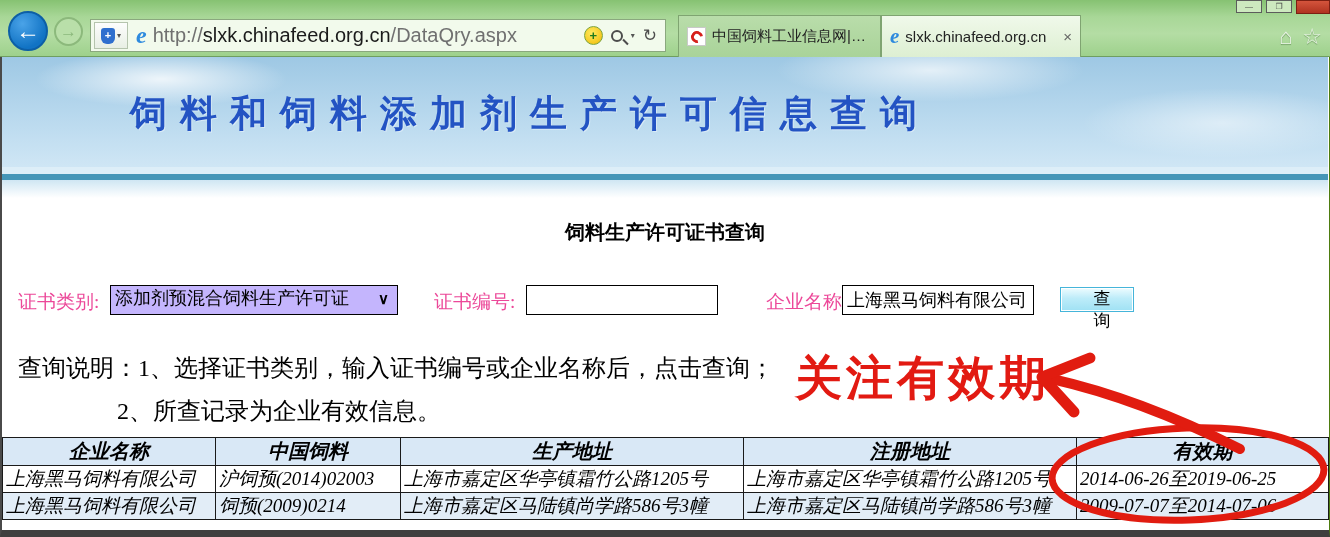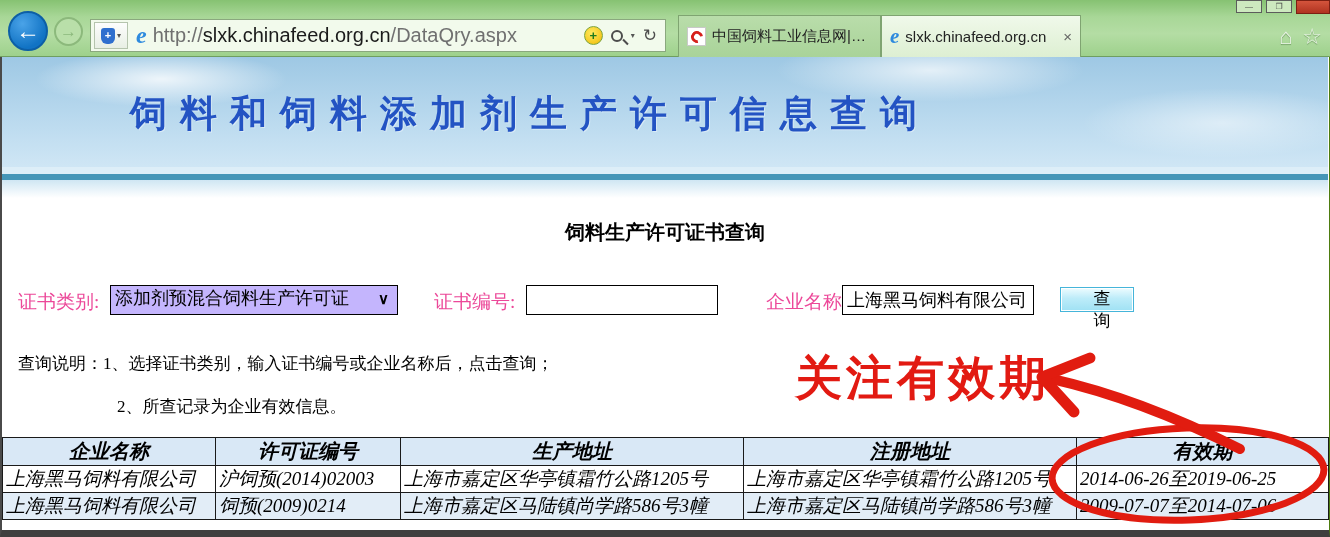--- a/index.html
+++ b/index.html
@@ -106,21 +106,21 @@
   .inp { position:absolute; top:0; height:30px; border:1px solid #000; background:#fff; font-size:18px; font-family:"Liberation Serif",serif; padding:0 4px; }
   .inp-no { left:524px; width:192px; }
   .lbl-co { left:748px;margin-left:16px; }
   .inp-co { left:840px; width:192px; }
   .qbtn {
     position:absolute; left:1058px; top:2px; width:74px; height:25px;
     background:linear-gradient(#eefcff,#bdecf9 45%,#9fe1f4); border:1px solid #45b5da;
     box-shadow:inset 0 0 0 1px #fff; font-size:17px; font-family:"Liberation Serif",serif;
     color:#000; text-align:center; line-height:22px; letter-spacing:6px; padding-left:16px;
   }
-  .notes { position:absolute; font-size:17px; color:#000; }
+  .notes { position:absolute; font-size:24px; color:#000; }
   .note1 { left:16px; top:295px; }
   .note2 { left:115px; top:338px; }
 
   .annotation {
     position:absolute; left:793px; top:290px; font-size:47px; font-weight:bold;
     letter-spacing:4px; font-family:Liberation Mono, monospace;
   }
 
   
   table.result { position:absolute; left:0; top:380px; width:1326px; border-collapse:collapse; table-layout:fixed; }
@@ -214,21 +214,21 @@
     <colgroup>
         <col class="c1">
         <col class="c2">
         <col class="c3">
         <col class="c4">
         <col class="c5">
       </colgroup>
     <tbody>
         <tr>
       <th>企业名称</th>
-      <th>许可证编号</th>
+      <th>中国饲料</th>
       <th>生产地址</th>
       <th>注册地址</th>
       <th>有效期</th>
     </tr>
     <tr>
       <td>上海黑马饲料有限公司</td>
       <td>沪饲预(2014)02003</td>
       <td>上海市嘉定区华亭镇霜竹公路1205号</td>
       <td>上海市嘉定区华亭镇霜竹公路1205号</td>
       <td>2014-06-26至2019-06-25</td>

